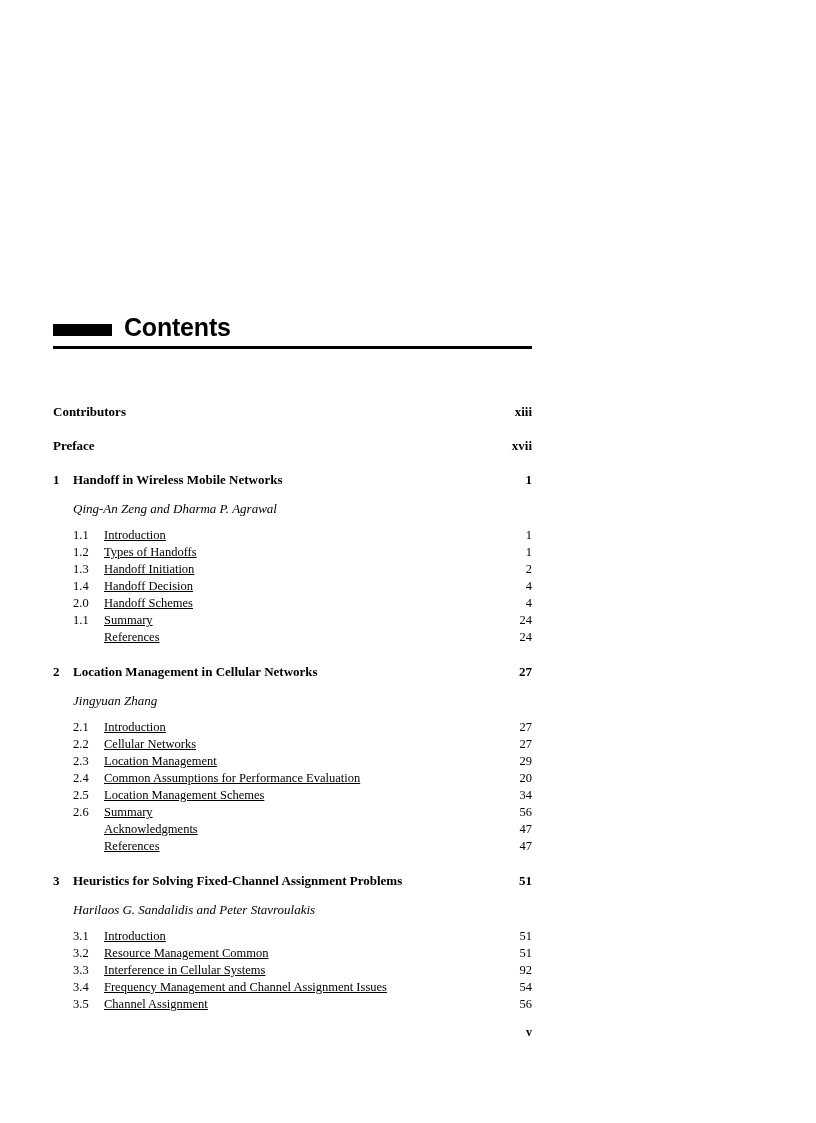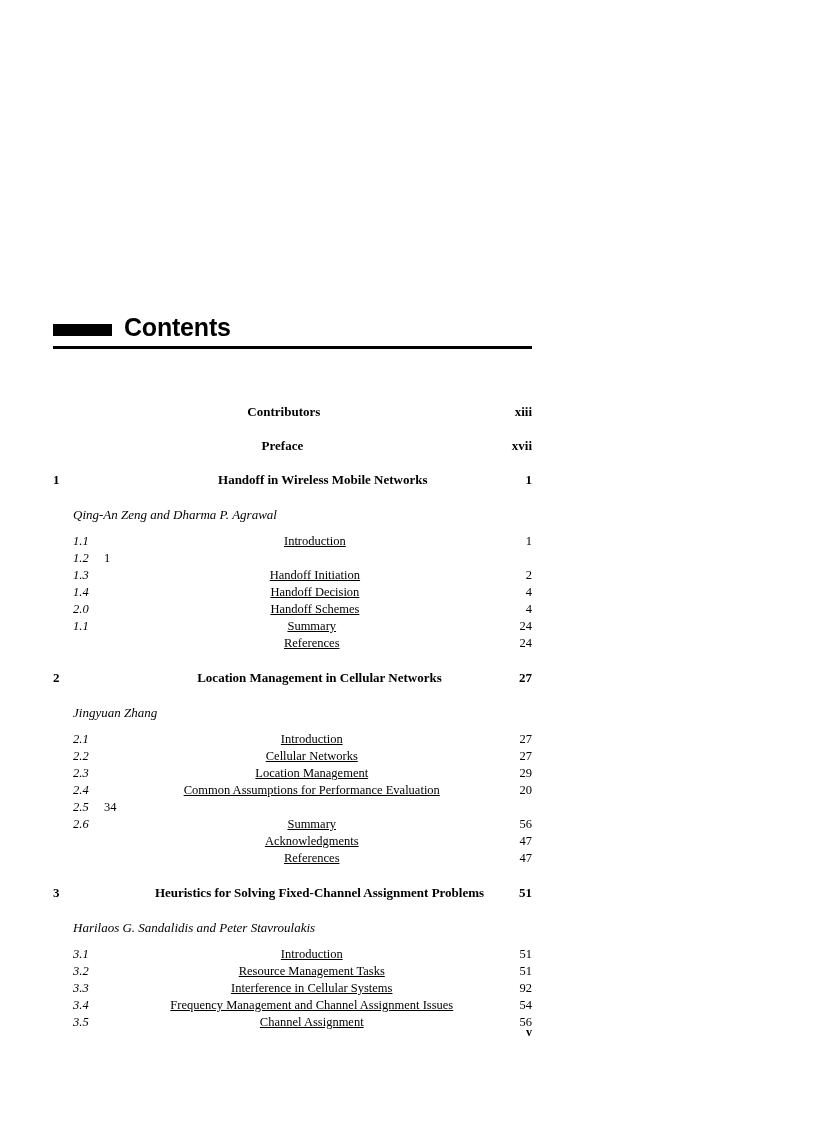--- a/index.html
+++ b/index.html
@@ -65,21 +65,20 @@
     align-items: baseline;
     width: 479px;
   }
   .row .num {
     flex: 0 0 auto;
     text-align: left;
   }
   .row .label {
     flex: 1 1 auto;
     white-space: nowrap;
-    text-align: center;
   }
   .row .pg {
     flex: 0 0 auto;
     text-align: right;
     white-space: nowrap;
   }
 
   
   .front-row {
     font-weight: bold;
@@ -93,45 +92,43 @@
   .chapter-row {
     font-weight: bold;
     font-size: 13px;
     line-height: 16px;
   }
   .chapter-row .num {
     width: 20px;
   }
   .chapter-row .label {
     padding-left: 0;
-    margin-left: 47px;
   }
 
   
   .author-row {
     font-style: italic;
     font-size: 13px;
     line-height: 16px;
     padding-left: 20px;
-    margin-top: 19px;
+    margin-top: 13px;
   }
 
   
   .sections {
     margin-top: 10px;
   }
   .section-row {
     font-size: 12.5px;
     line-height: 17px;
   }
   .section-row .num {
     width: 31px;
     padding-left: 20px;
     box-sizing: content-box;
-    font-style: italic;
   }
   .section-row .label {
     padding-left: 0;
     text-decoration: underline;
   }
 
   .chapter-block {
     margin-bottom: 18px;
   }
   .chapter-block.last { margin-bottom: 0; }
@@ -181,20 +178,21 @@
           </div>
           <div class="author-row">Qing-An Zeng and Dharma P. Agrawal</div>
           <div class="sections">
             <div class="row section-row">
               <span class="num">1.1</span>
               <span class="label">Introduction</span>
               <span class="pg">1</span>
             </div>
             <div class="row section-row">
               <span class="num">1.2</span>
+              <span class="label">Types of Handoffs</span>
               <span class="pg">1</span>
             </div>
             <div class="row section-row">
               <span class="num">1.3</span>
               <span class="label">Handoff Initiation</span>
               <span class="pg">2</span>
             </div>
             <div class="row section-row">
               <span class="num">1.4</span>
               <span class="label">Handoff Decision</span>
@@ -240,20 +238,21 @@
               <span class="label">Location Management</span>
               <span class="pg">29</span>
             </div>
             <div class="row section-row">
               <span class="num">2.4</span>
               <span class="label">Common Assumptions for Performance Evaluation</span>
               <span class="pg">20</span>
             </div>
             <div class="row section-row">
               <span class="num">2.5</span>
+              <span class="label">Location Management Schemes</span>
               <span class="pg">34</span>
             </div>
             <div class="row section-row">
               <span class="num">2.6</span>
               <span class="label">Summary</span>
               <span class="pg">56</span>
             </div>
             <div class="row section-row">
               <span class="num"></span>
               <span class="label">Acknowledgments</span>
@@ -274,21 +273,21 @@
           </div>
           <div class="author-row">Harilaos G. Sandalidis and Peter Stavroulakis</div>
           <div class="sections">
             <div class="row section-row">
               <span class="num">3.1</span>
               <span class="label">Introduction</span>
               <span class="pg">51</span>
             </div>
             <div class="row section-row">
               <span class="num">3.2</span>
-              <span class="label">Resource Management Tasks</span>
+              <span class="label">Resource Management Common</span>
               <span class="pg">51</span>
             </div>
             <div class="row section-row">
               <span class="num">3.3</span>
               <span class="label">Interference in Cellular Systems</span>
               <span class="pg">92</span>
             </div>
             <div class="row section-row">
               <span class="num">3.4</span>
               <span class="label">Frequency Management and Channel Assignment Issues</span>

